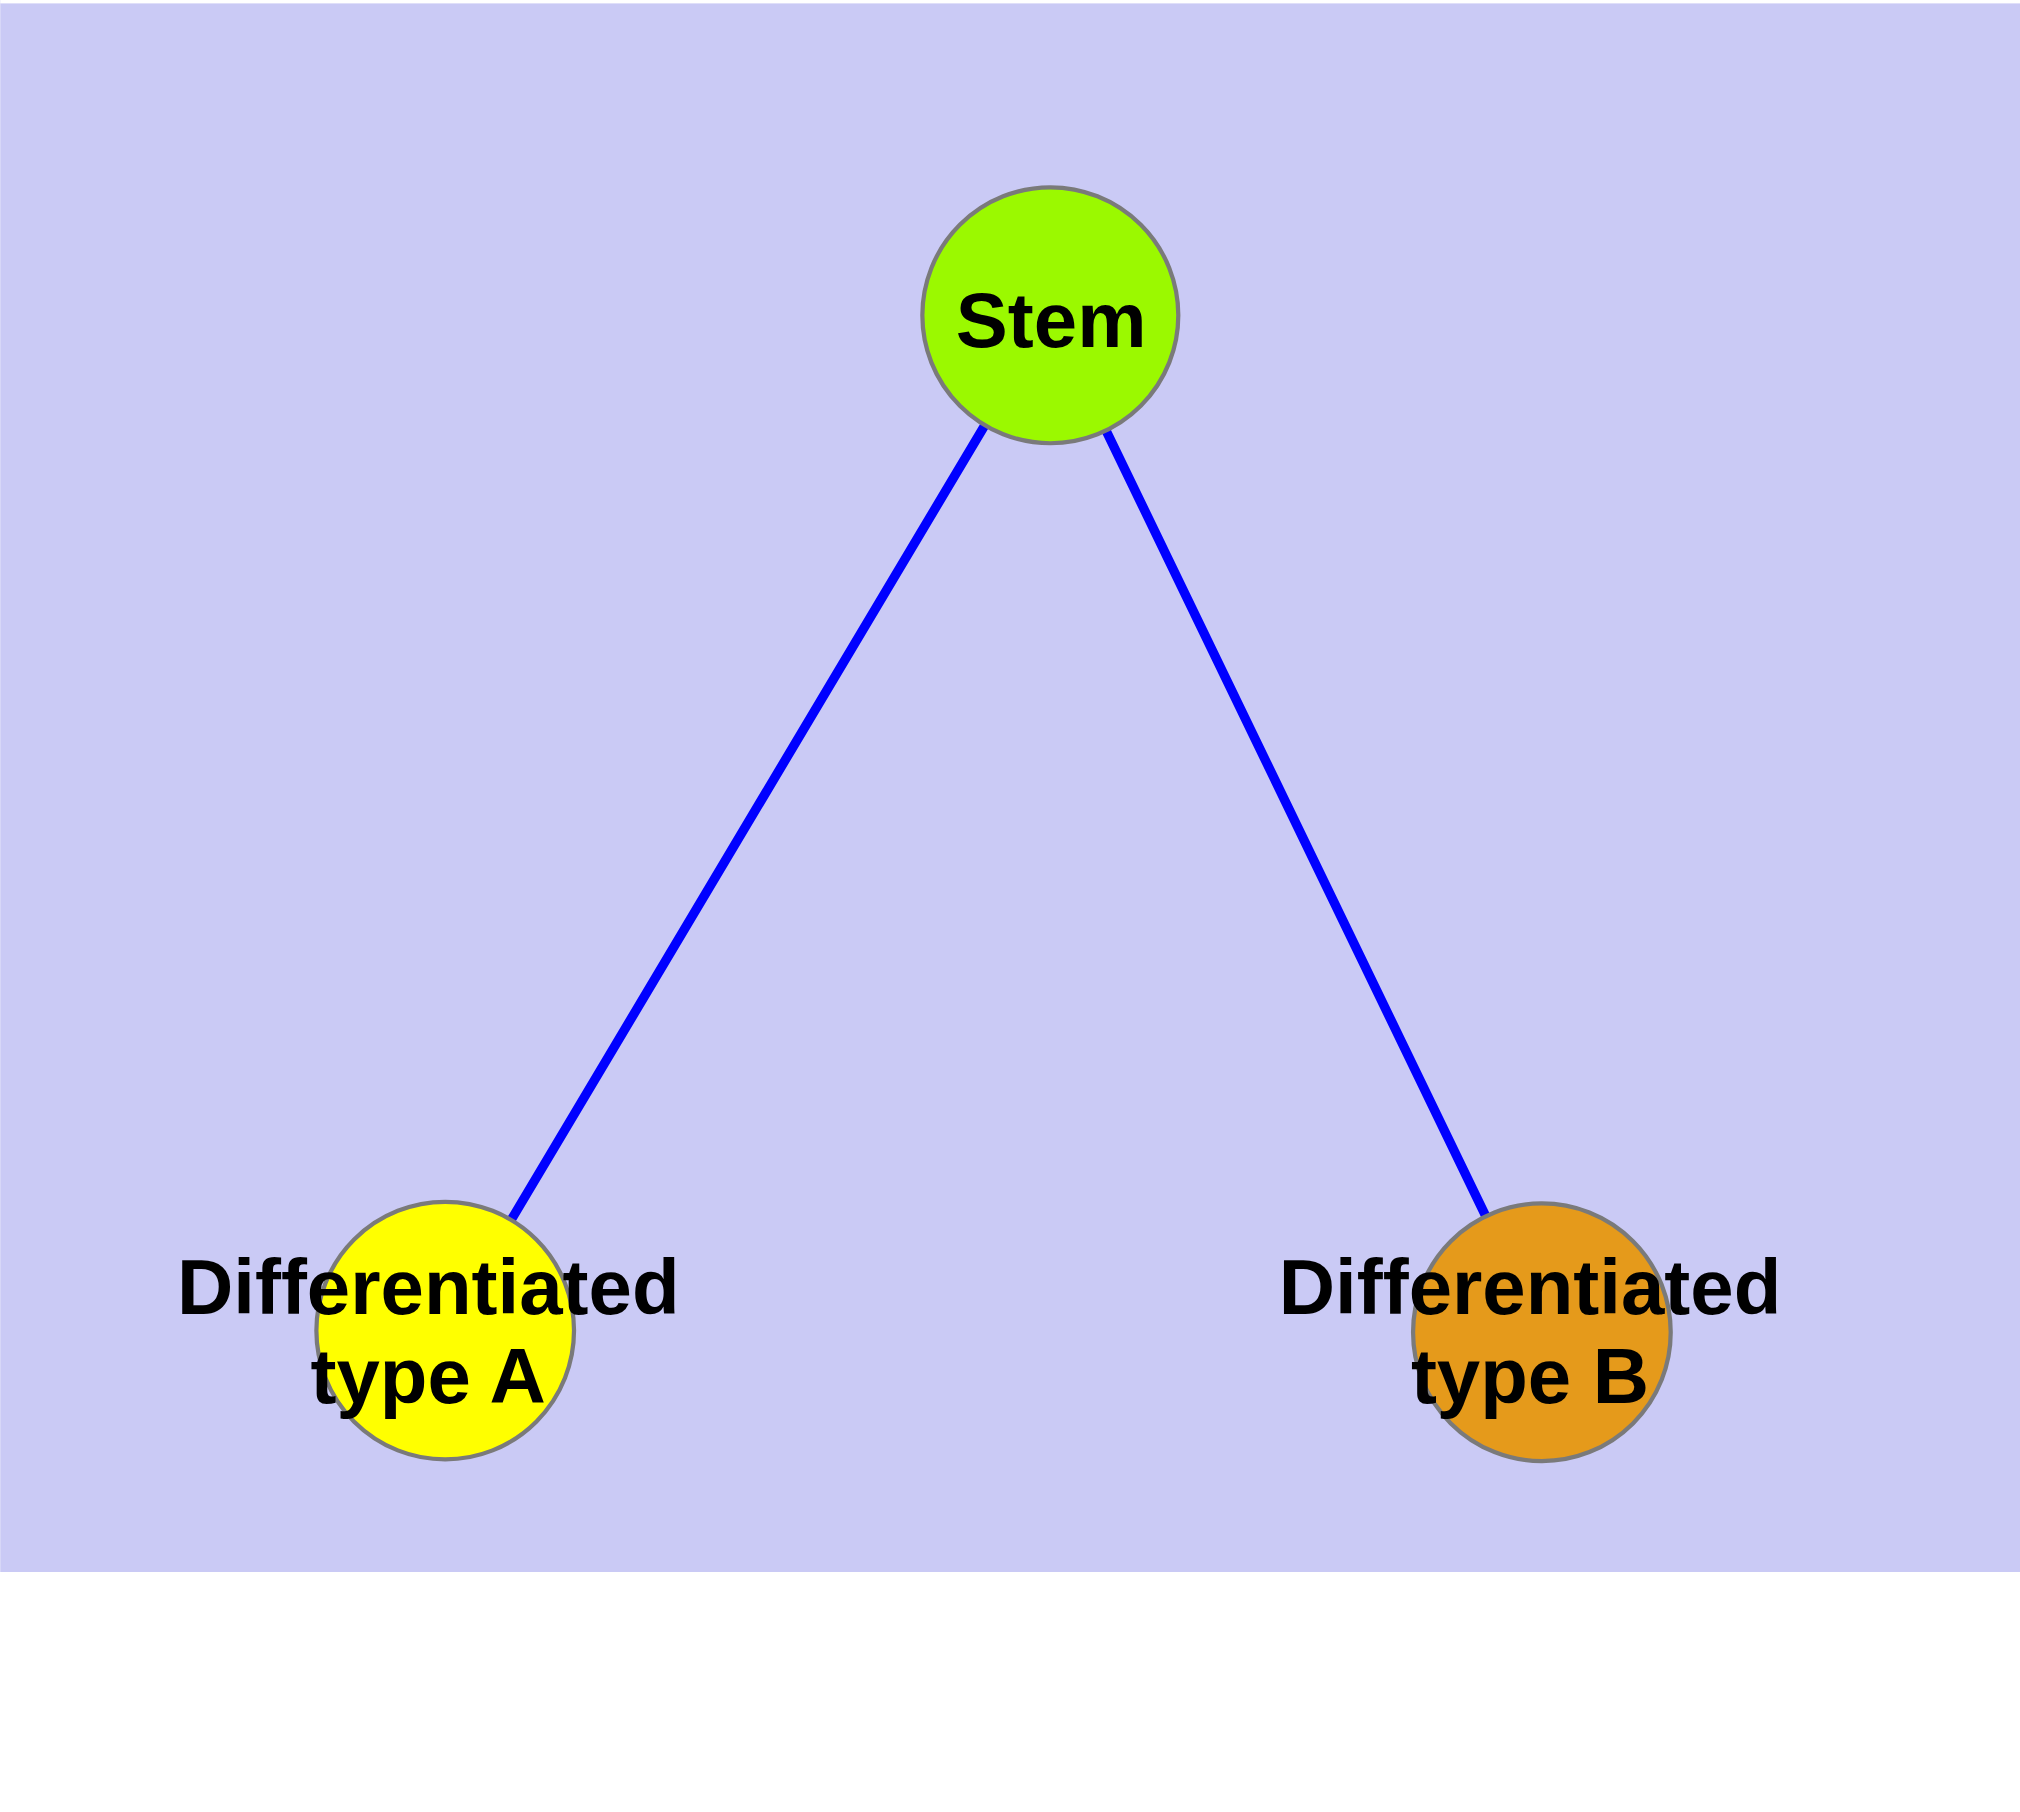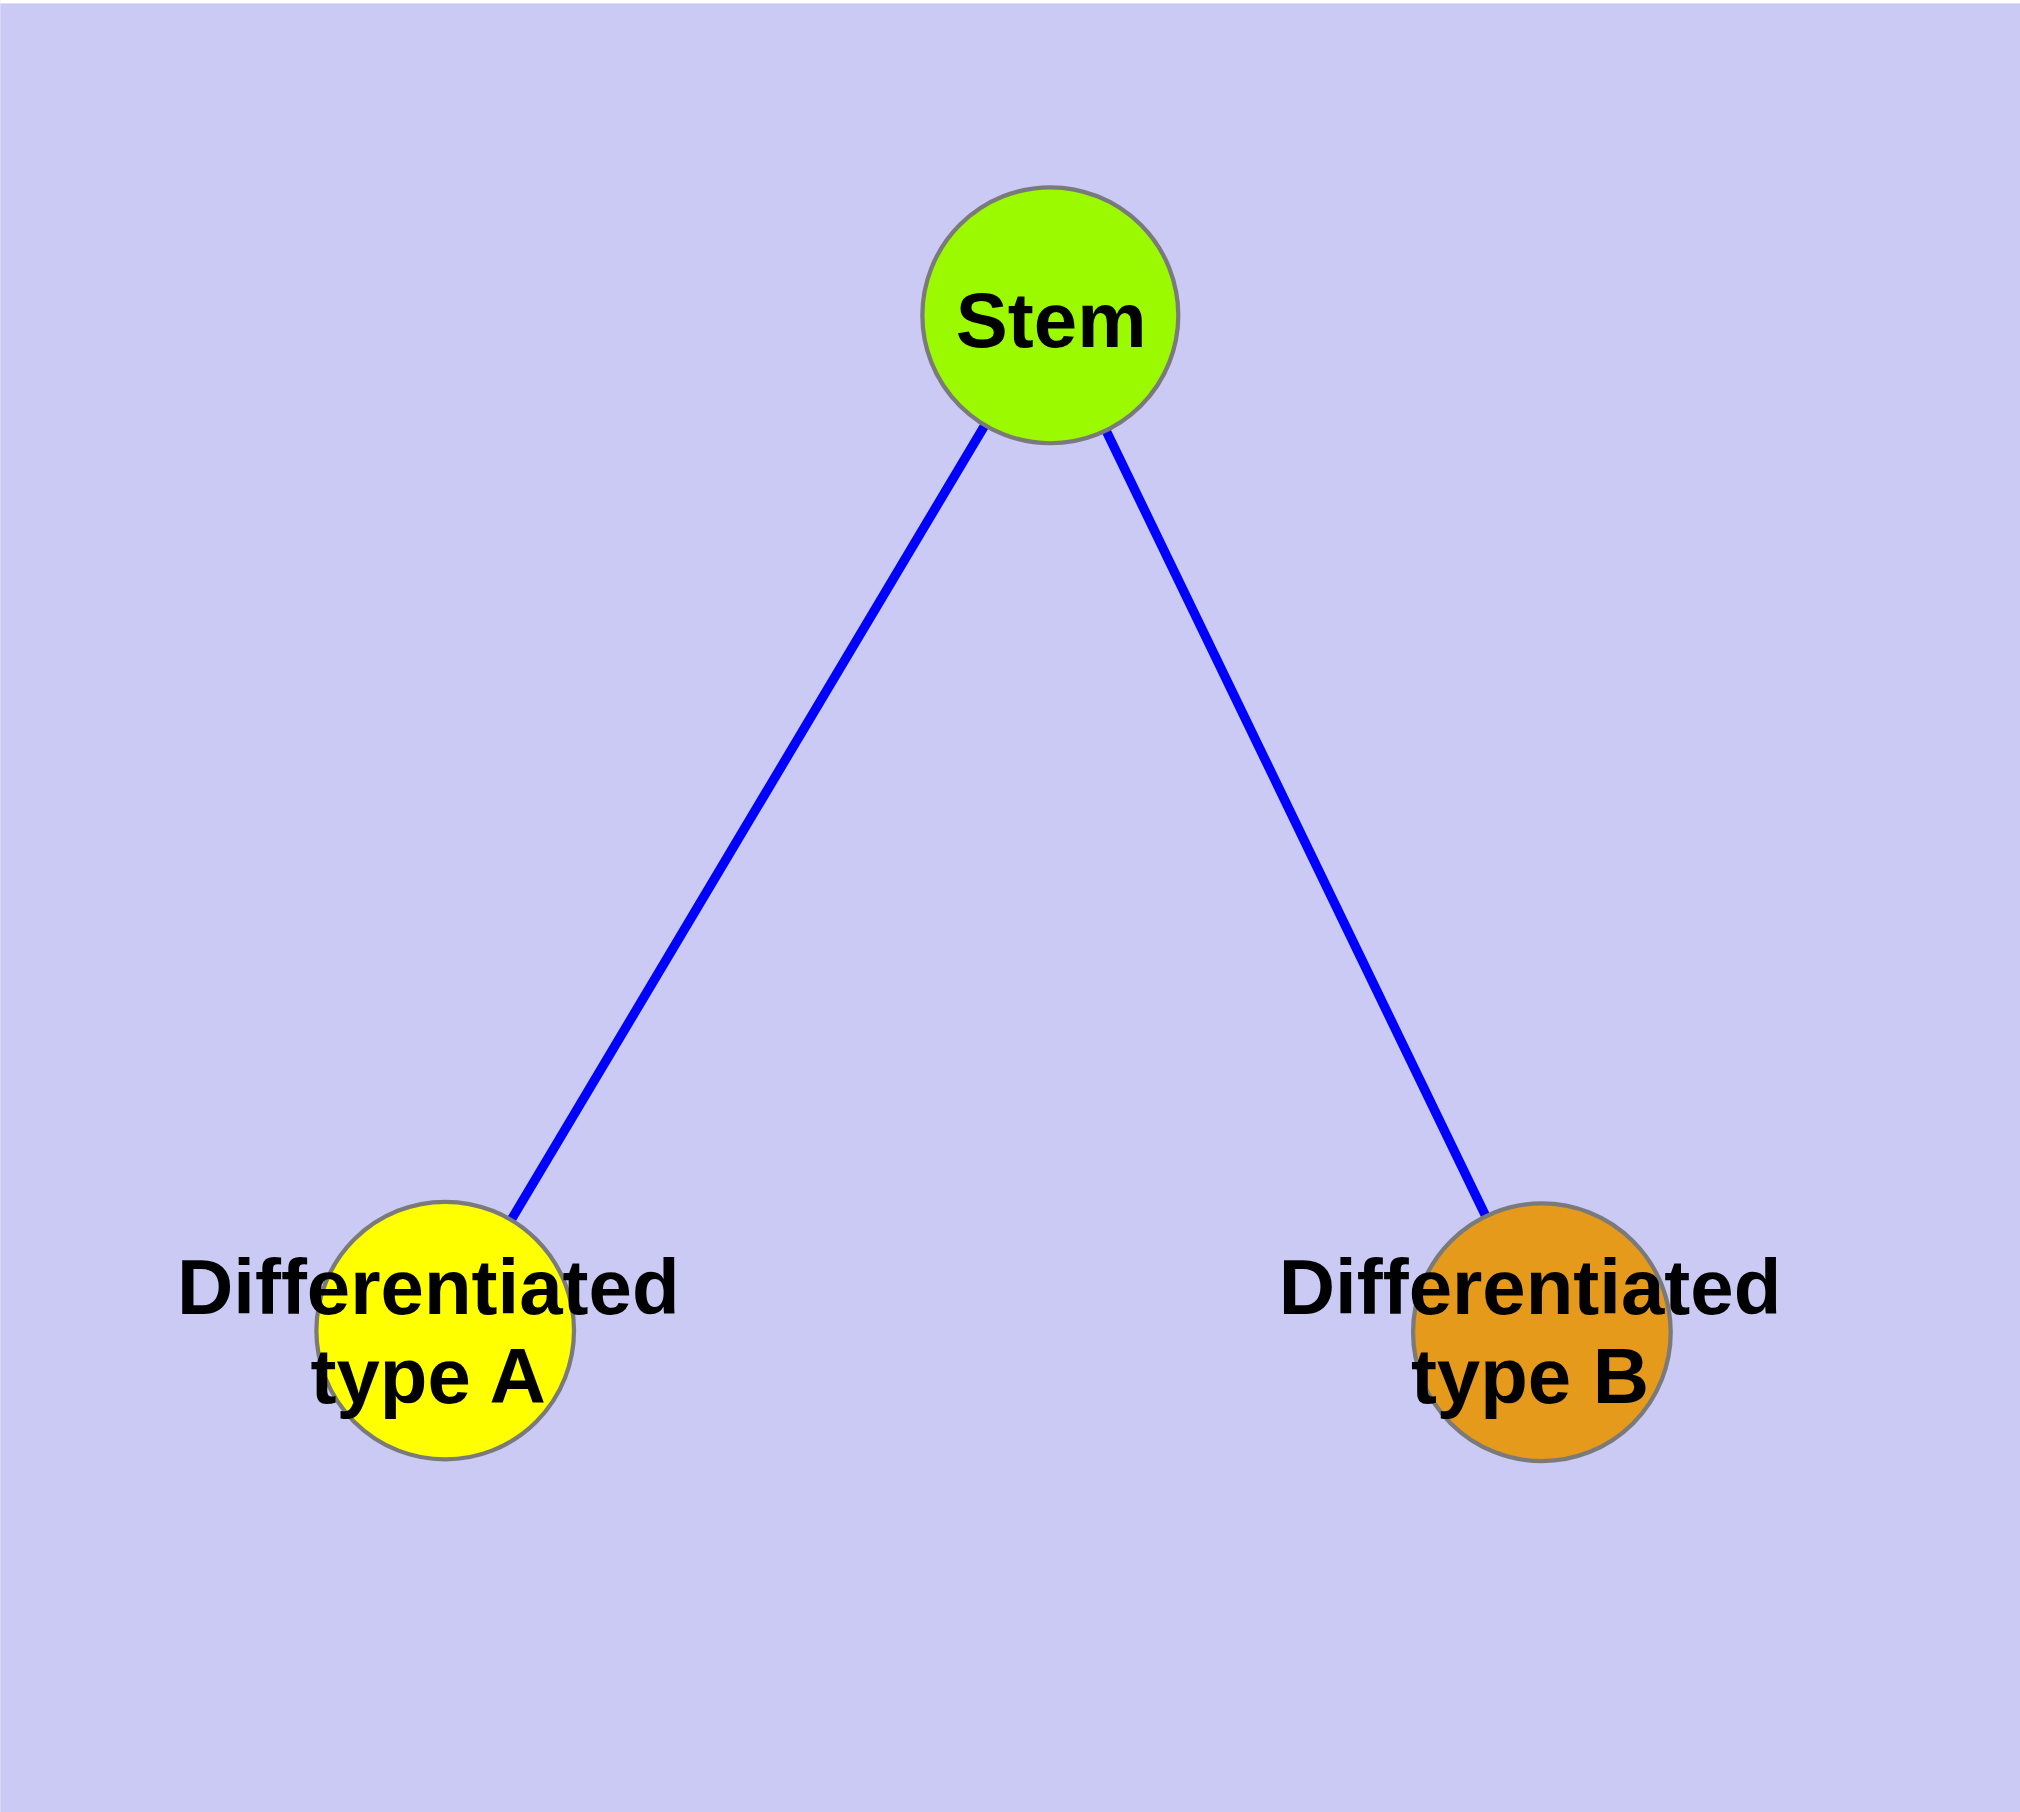--- a/index.html
+++ b/index.html
@@ -2,21 +2,21 @@
 <html style="font-size:13.6px"><head>
 <meta charset="utf-8">
 <style>
   html, body {
     margin: 0;
     padding: 0;
     background: #ffffff;
   }
   .canvas-wrap {
     width: 2021px;
-    height: 1812px;
+    height: 1572px;
     position: relative;
     overflow: hidden;
     font-family: "Liberation Sans", sans-serif;
   }
   svg {
     display: block;
   }
   .node-label {
     font-family: "Liberation Sans", "DejaVu Sans", sans-serif;
     font-weight: bold;

